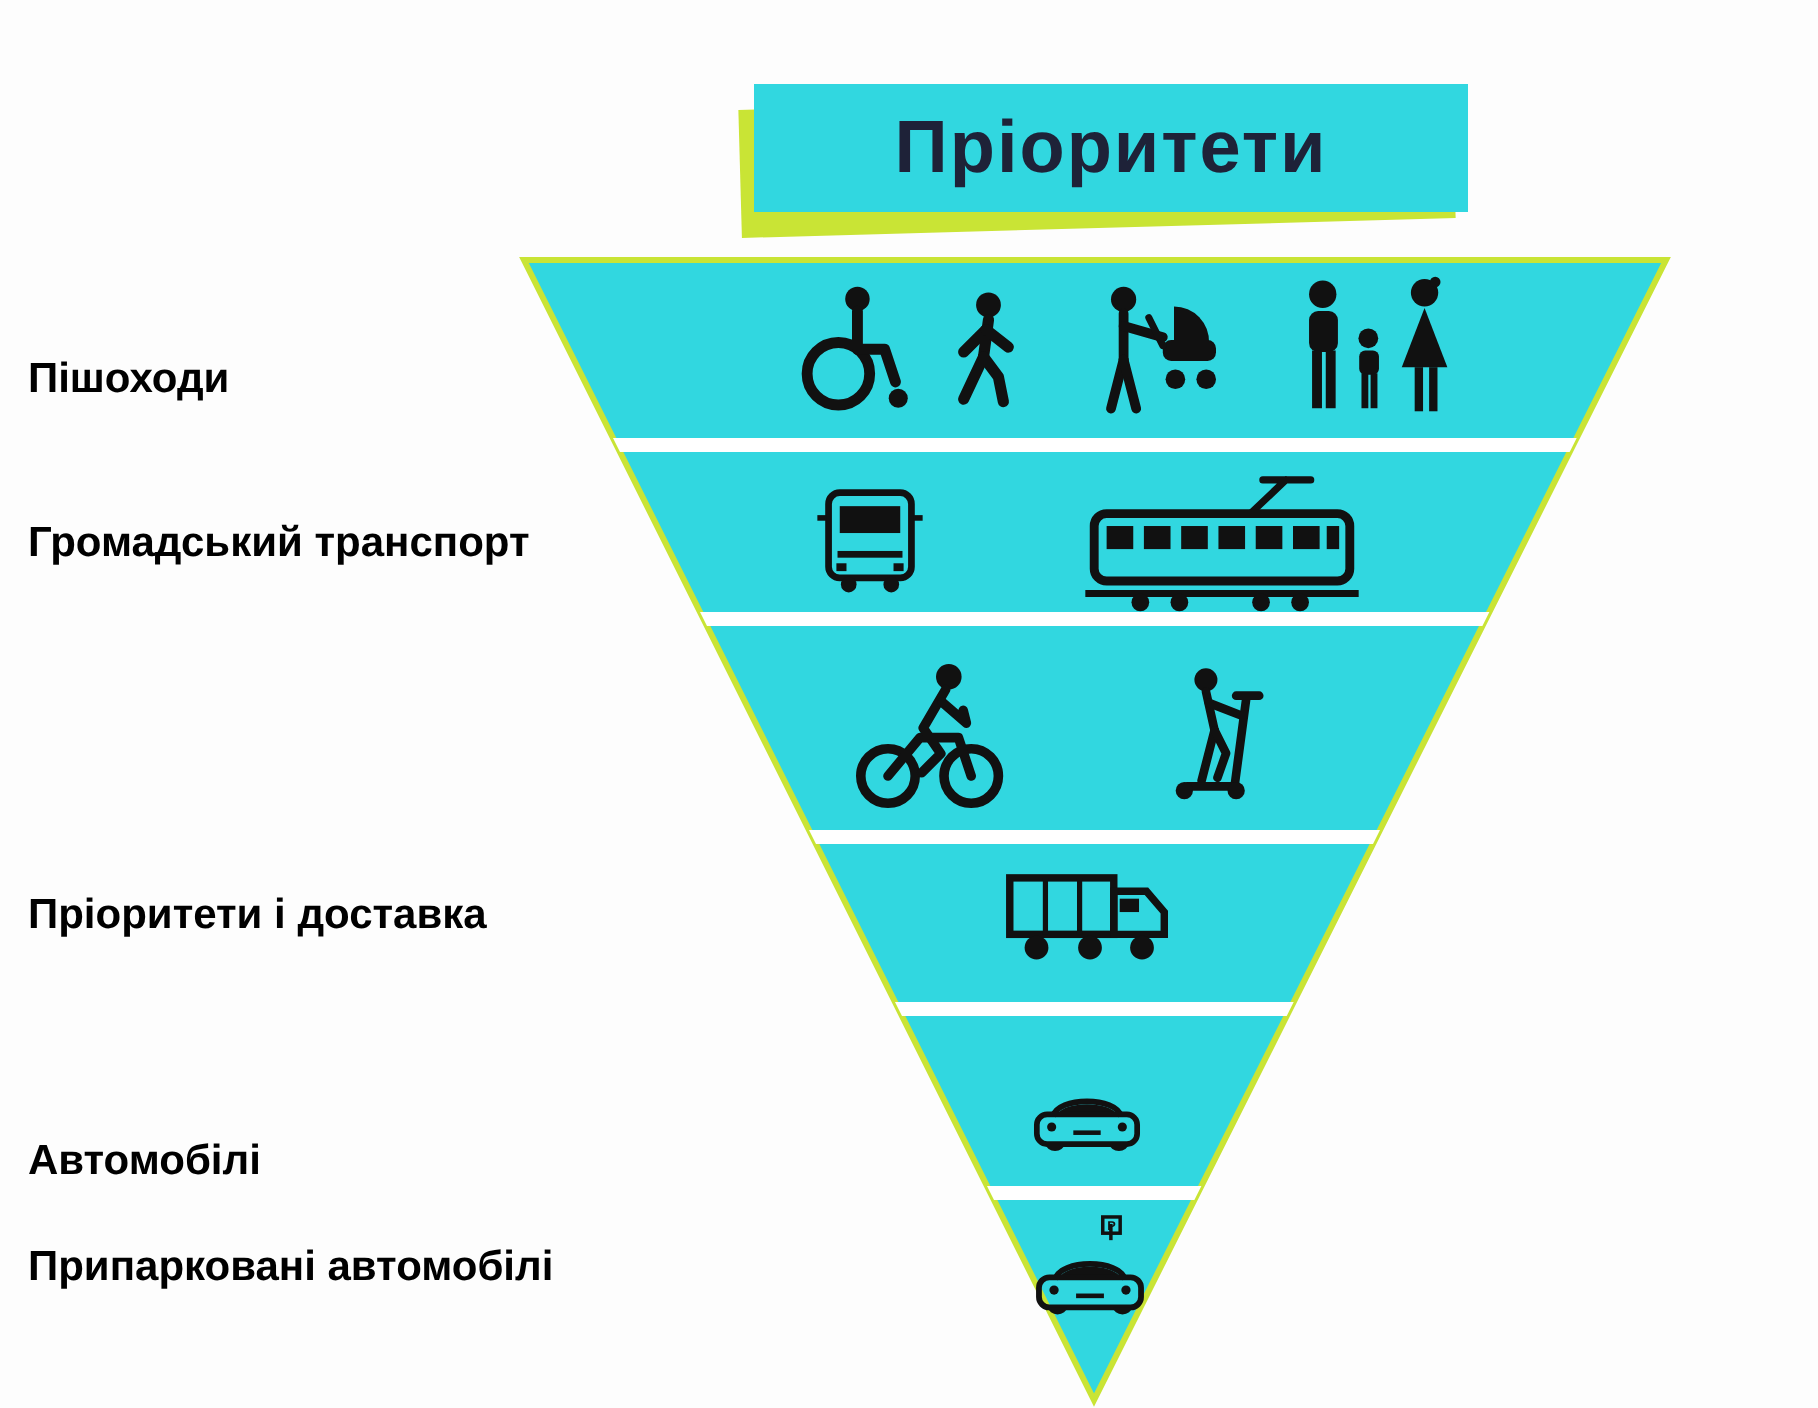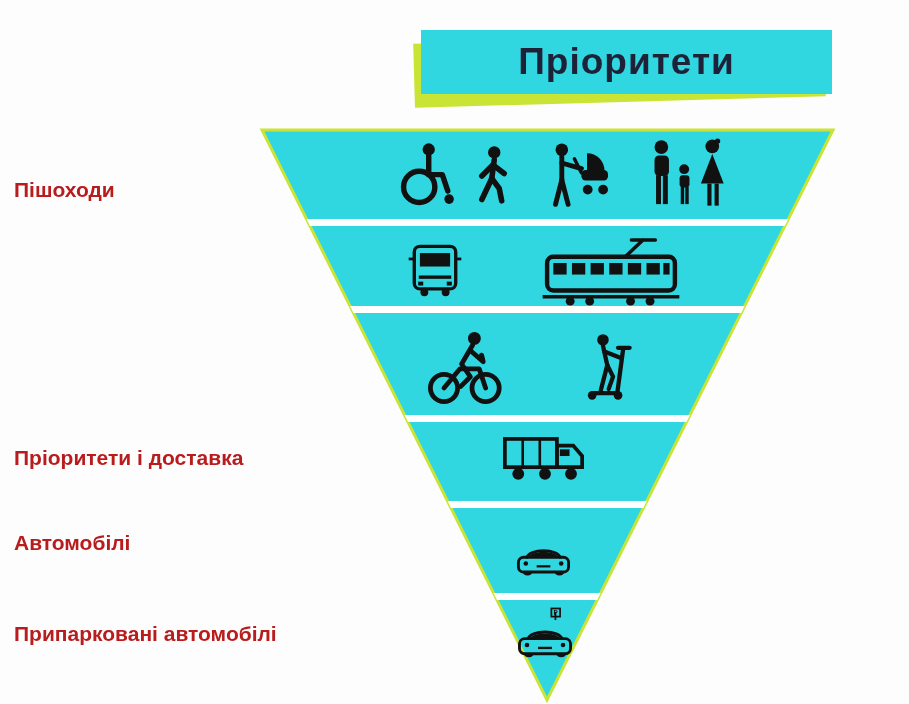--- a/index.html
+++ b/index.html
@@ -6,45 +6,45 @@
   .canvas {
     position: relative;
     width: 909px;
     height: 704px;
     background: #fdfdfd;
     overflow: hidden;
     font-family: "Liberation Sans", sans-serif;
   }
   .pyramid-svg { position: absolute; left: 0; top: 0; display: block; }
 
-  .title-wrap { position: absolute; left: 377px; top: 30px; width: 411px; height: 64px; margin-left: 44px; }
+  .title-wrap { position: absolute; left: 377px; top: 42px; width: 357px; height: 64px; }
   .title-shadow {
     position: absolute; left: 0; top: 0; width: 100%; height: 100%;
     background: #c9e435;
     transform: translate(-7px, 8px) rotate(-1.6deg);
   }
   .title-box {
     position: absolute; left: 0; top: 0; width: 100%; height: 100%;
     background: #31d7e0;
     display: flex; align-items: center; justify-content: center;
   }
   .title-text {
     font-size: 37px; font-weight: bold; color: #1e2238; letter-spacing: 1px;
   }
 
   .label {
     position: absolute; left: 14px;
-    font-size: 21px; font-weight: bold; color: #b91c1c;
+    font-size: 21px; font-weight: bold; color: #000000;
     white-space: nowrap;
   }
   .l0 { top: 178px; }
   .l1 { top: 260px; }
   .l2 { top: 356px; }
   .l3 { top: 446px; }
-  .l4 { top: 531px; }
+  .l4 { top: 569px; }
   .l5 { top: 622px; }
 </style>
 </head>
 <body>
 
 <div class="canvas">
 
   <svg class="pyramid-svg" width="909" height="704" viewBox="0 0 909 704" xmlns="http://www.w3.org/2000/svg" xmlns:xlink="http://www.w3.org/1999/xlink">
     <defs>
       <clipPath id="triClip">
@@ -224,17 +224,18 @@
   </svg>
 
   <div class="title-wrap">
     <div class="title-shadow"></div>
     <div class="title-box">
       <span class="title-text">Пріоритети</span>
     </div>
   </div>
 
   <div class="label l0">Пішоходи</div>
+  <div class="label l1">Громадський транспорт</div>
   <div class="label l3">Пріоритети і доставка</div>
   <div class="label l4">Автомобілі</div>
   <div class="label l5">Припарковані автомобілі</div>
 
 </div>
 
 </body></html>

